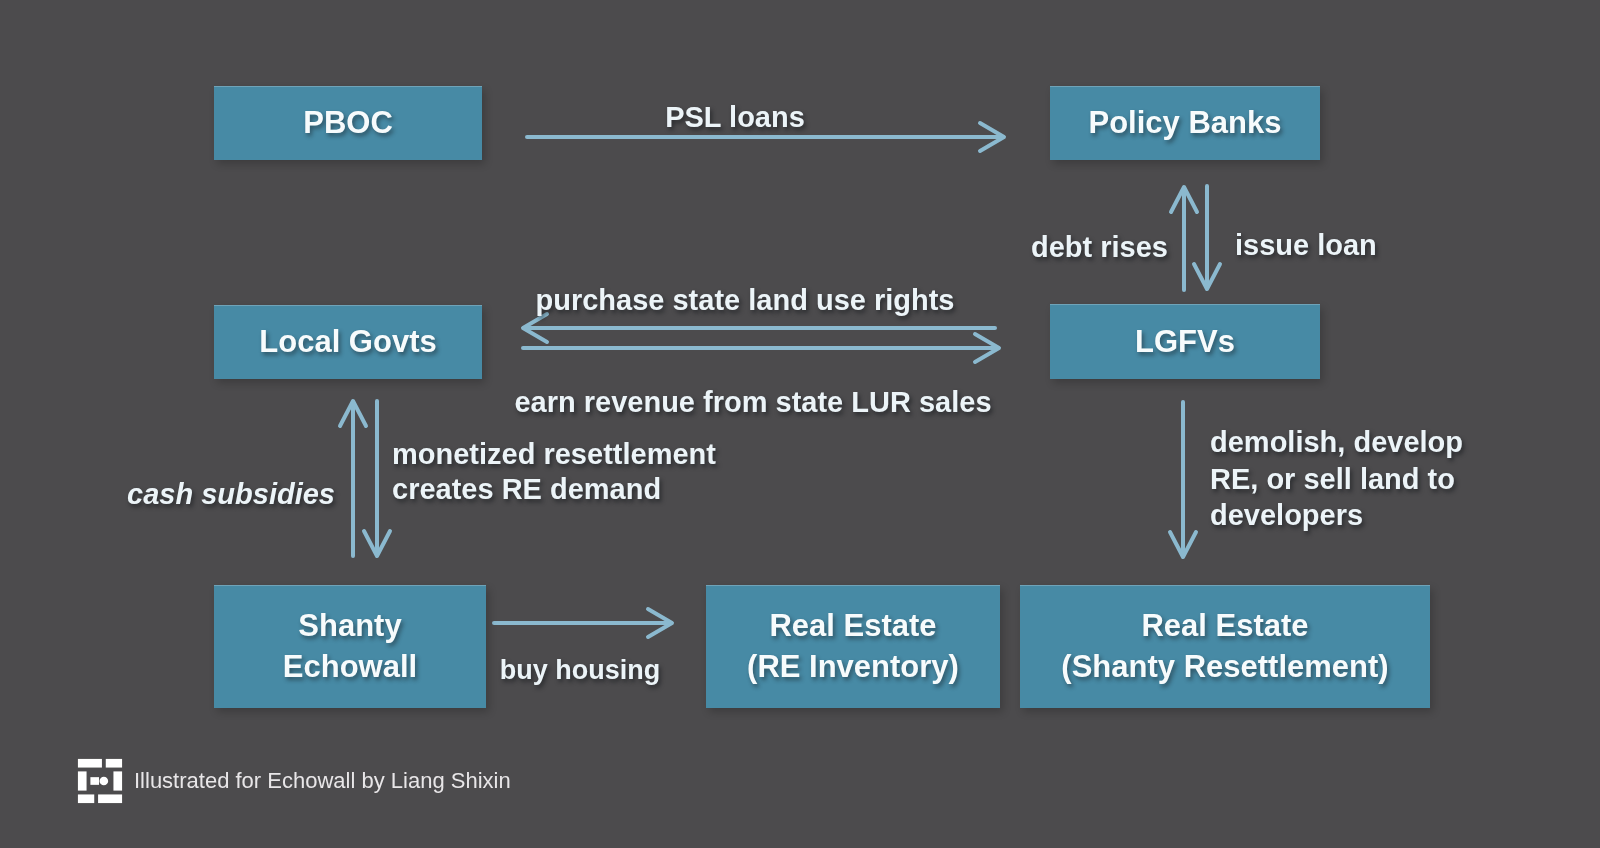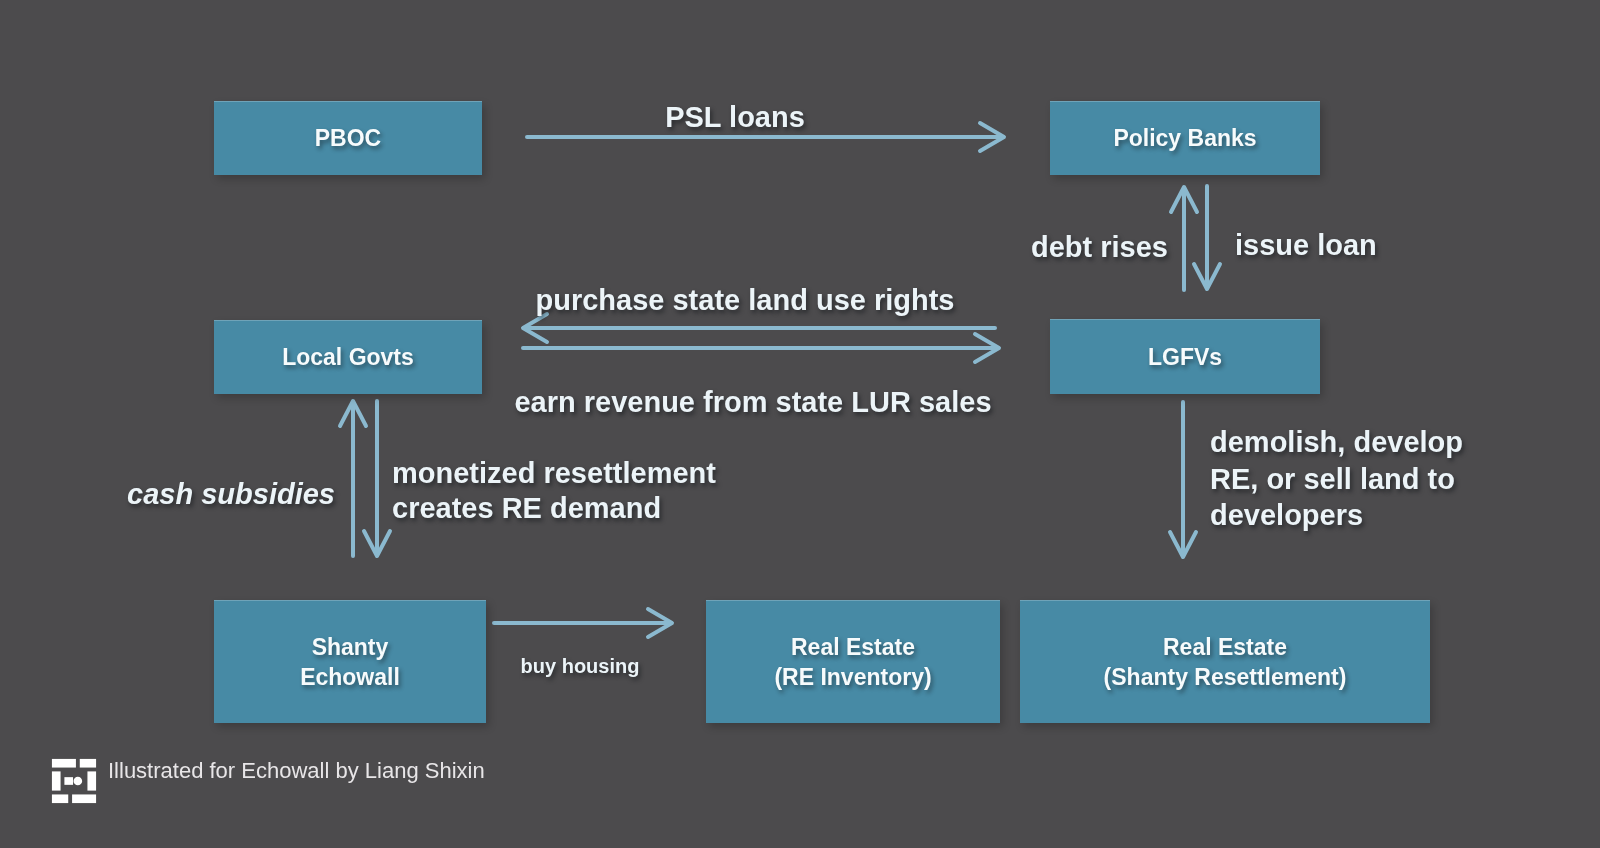--- a/index.html
+++ b/index.html
@@ -26,43 +26,42 @@
   .box {
     position: absolute;
     background: #478aa5;
     border-top: 1px solid rgba(255,255,255,0.22);
     box-shadow: 3px 4px 8px rgba(0,0,0,0.20);
     color: #f7fbfc;
     display: flex;
     align-items: center;
     justify-content: center;
     text-align: center;
-    font-size: 23px;
+    font-size: 31px;
     font-weight: 600;
     line-height: 1.32;
     text-shadow: 2px 3px 4px rgba(15,18,22,0.45);
-    margin-top: 15px;
   }
   .lbl {
     position: absolute;
     color: #ecf4f8;
     font-size: 29px;
     font-weight: 600;
     white-space: nowrap;
     text-shadow: 2px 3px 4px rgba(15,18,22,0.55);
     line-height: 1.2;
   }
   .lbl.center { text-align: center; margin-top: 12px; }
   .lbl.right  { text-align: right; }
   .lbl.multiline { line-height: 1.19; }
   .credit-row {
     position: absolute;
-    left: 50px; top: 758px;
+    left: 76px; top: 758px;
     display: flex;
-    align-items: flex-start;
+    align-items: center;
   }
   .logo {
     width: 48px; height: 46px;
     flex: 0 0 auto;
   }
   .credit {
     margin-left: 10px;
     color: #e8e6e8;
     font-size: 22px;
     font-weight: 400;
@@ -155,32 +154,32 @@
   <div class="lbl right" style="left:970px; top:230px; width:198px;">debt rises</div>
 
   <div class="lbl" style="left:1235px; top:228px;">issue loan</div>
 
   <div class="lbl center" style="left:503px; top:373px; width:500px;">earn revenue from state LUR sales</div>
 
   <div class="lbl center" style="left:495px; top:271px; width:500px;">purchase state land use rights</div>
 
   <div class="lbl right" style="left:110px; top:477px; width:225px;font-style:italic;">cash subsidies</div>
 
-  <div class="lbl multiline" style="left:392px; top:456px;">
+  <div class="lbl multiline" style="left:392px; top:437px;">
     <div>monetized resettlement</div>
     <div>creates RE demand</div>
   </div>
 
   <div class="lbl multiline" style="left:1210px; top:424px; line-height:1.26;">
     <div>demolish, develop</div>
     <div>RE, or sell land to</div>
     <div>developers</div>
   </div>
 
-  <div class="lbl center" style="left:468px; top:642px; width:224px; font-size:20px;">buy housing</div>
+  <div class="lbl center" style="left:468px; top:642px; width:224px; font-size:27px;">buy housing</div>
 
   <div class="credit-row">
     <svg class="logo" viewBox="0 0 50 46">
       <g fill="#ffffff" stroke="none">
         <rect x="2" y="0" width="25" height="9"></rect>
         <rect x="31" y="0" width="17" height="9"></rect>
         <rect x="2" y="13" width="9" height="20"></rect>
         <rect x="15" y="19" width="9" height="8"></rect>
         <circle cx="29" cy="23" r="4.5"></circle>
         <rect x="39" y="13" width="9" height="20"></rect>

